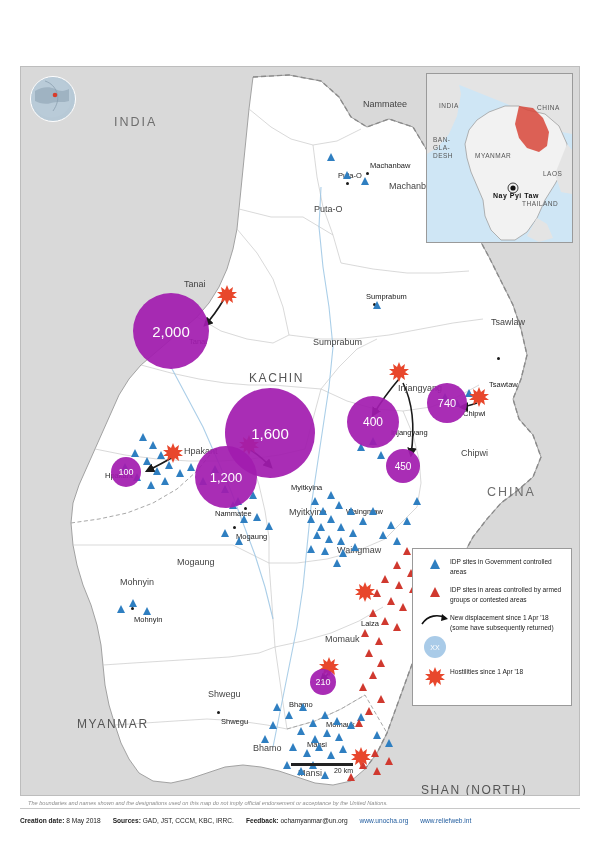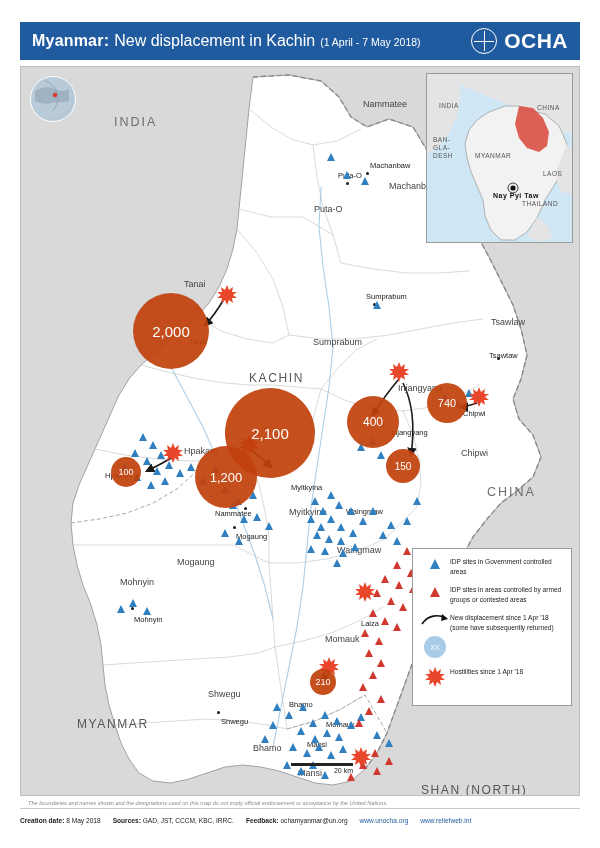--- a/index.html
+++ b/index.html
@@ -147,21 +147,21 @@
     height: 0;
     border-left: 4.5px solid transparent;
     border-right: 4.5px solid transparent;
   }
   .tri-blue { border-bottom: 8px solid #2f7fc1; }
   .tri-red  { border-bottom: 8px solid #d0392f; }
 
   .bubble {
     position: absolute;
     border-radius: 50%;
-    background: #c2410c;
+    background: #a21caf;
     color: #ffffff;
     display: flex;
     align-items: center;
     justify-content: center;
     font-weight: normal;
     opacity: 0.92;
     text-align: center;
   }
   .burst {
     position: absolute;
@@ -278,29 +278,20 @@
     height: 1px;
     background: #c8c8c8;
   }
   .footer-link { color: #1f5b9e; }
 </style>
 </head>
 <body>
 
 <div id="page">
 
-  <div class="header">
-    <span class="title-strong">Myanmar:</span>
-    <span class="title-rest">New displacement in Kachin</span>
-    <span class="title-dates">(1 April - 7 May 2018)</span>
-    <span class="ocha-logo">
-      <span class="ocha-emblem"></span>
-      <span class="ocha-text">OCHA</span>
-    </span>
-  </div>
 
   <div class="map-frame">
 
     <svg class="map-svg" width="558" height="728" viewBox="0 0 558 728">
 
       <path d="M232,10 L268,8 L300,14 L318,30 L330,50 L346,60 L368,52 L392,60 L404,80 L416,100
                L430,120 L444,140 L456,168 L468,190 L480,214 L492,238 L500,262 L506,288 L500,312
                L492,332 L498,352 L512,368 L520,390 L512,410 L496,424 L480,436 L466,452 L452,470
                L440,492 L430,512 L420,534 L408,556 L398,578 L390,600 L382,622 L374,644 L366,666
                L356,686 L344,702 L330,714 L312,718 L294,716 L276,710 L258,704 L240,700 L222,698
@@ -386,21 +377,21 @@
         <div class="lbl lbl-twp" style="left: 304px; top: 567px;">Momauk</div>
         <div class="lbl lbl-twp" style="left: 187px; top: 622px;">Shwegu</div>
         <div class="lbl lbl-twp" style="left: 232px; top: 676px;">Bhamo</div>
         <div class="lbl lbl-twp" style="left: 277px; top: 701px;">Mansi</div>
         <div class="lbl lbl-town" style="left: 317px; top: 104px;">Puta-O</div>
         <div class="towndot" style="left: 325px; top: 115px;"></div>
         <div class="lbl lbl-town" style="left: 349px; top: 94px;">Machanbaw</div>
         <div class="towndot" style="left: 345px; top: 105px;"></div>
         <div class="lbl lbl-town" style="left: 345px; top: 225px;">Sumprabum</div>
         <div class="towndot" style="left: 352px; top: 236px;"></div>
-        <div class="lbl lbl-town" style="left: 468px; top: 284px;">Tsawtaw</div>
+        <div class="lbl lbl-town" style="left: 468px; top: 313px;">Tsawtaw</div>
         <div class="towndot" style="left: 476px; top: 290px;"></div>
         <div class="lbl lbl-town" style="left: 168px; top: 270px;">Tanai</div>
         <div class="lbl lbl-town" style="left: 84px; top: 404px;">Hpakant</div>
         <div class="lbl lbl-town" style="left: 370px; top: 361px;">Injangyang</div>
         <div class="lbl lbl-town" style="left: 442px; top: 342px;">Chipwi</div>
         <div class="lbl lbl-town" style="left: 194px; top: 442px;">Nammatee</div>
         <div class="towndot" style="left: 223px; top: 440px;"></div>
         <div class="lbl lbl-town" style="left: 215px; top: 465px;">Mogaung</div>
         <div class="towndot" style="left: 212px; top: 459px;"></div>
         <div class="lbl lbl-town" style="left: 270px; top: 416px;">Myitkyina</div>
@@ -549,25 +540,25 @@
         <div class="burst" style="left: 334px; top: 515px;"><svg width="20" height="20" viewBox="0 0 20 20">
             <path d="M10,0 L12,5 L16,2 L15,7 L20,7 L16,10 L20,13 L15,13 L16,18 L12,15 L10,20 L8,15 L4,18 L5,13 L0,13 L4,10 L0,7 L5,7 L4,2 L8,5 Z" fill="#e8472c"></path>
           </svg></div>
         <div class="burst" style="left: 298px; top: 590px;"><svg width="20" height="20" viewBox="0 0 20 20">
             <path d="M10,0 L12,5 L16,2 L15,7 L20,7 L16,10 L20,13 L15,13 L16,18 L12,15 L10,20 L8,15 L4,18 L5,13 L0,13 L4,10 L0,7 L5,7 L4,2 L8,5 Z" fill="#e8472c"></path>
           </svg></div>
         <div class="burst" style="left: 330px; top: 680px;"><svg width="20" height="20" viewBox="0 0 20 20">
             <path d="M10,0 L12,5 L16,2 L15,7 L20,7 L16,10 L20,13 L15,13 L16,18 L12,15 L10,20 L8,15 L4,18 L5,13 L0,13 L4,10 L0,7 L5,7 L4,2 L8,5 Z" fill="#e8472c"></path>
           </svg></div>
         <div class="bubble" style="left: 112px; top: 226px; width: 76px; height: 76px; font-size: 15px;">2,000</div>
-        <div class="bubble" style="left: 204px; top: 321px; width: 90px; height: 90px; font-size: 15px;">2,100</div>
+        <div class="bubble" style="left: 204px; top: 321px; width: 90px; height: 90px; font-size: 15px;">1,600</div>
         <div class="bubble" style="left: 174px; top: 379px; width: 62px; height: 62px; font-size: 13px;">1,200</div>
         <div class="bubble" style="left: 326px; top: 329px; width: 52px; height: 52px; font-size: 12px;">400</div>
         <div class="bubble" style="left: 406px; top: 316px; width: 40px; height: 40px; font-size: 11px;">740</div>
-        <div class="bubble" style="left: 365px; top: 382px; width: 34px; height: 34px; font-size: 10px;">150</div>
+        <div class="bubble" style="left: 365px; top: 382px; width: 34px; height: 34px; font-size: 10px;">450</div>
         <div class="bubble" style="left: 90px; top: 390px; width: 30px; height: 30px; font-size: 9px;">100</div>
         <div class="bubble" style="left: 289px; top: 602px; width: 26px; height: 26px; font-size: 9px;">210</div>
       </div>
 
     <div class="globe">
       <svg width="41" height="41" viewBox="0 0 41 41">
         <circle cx="20.5" cy="20.5" r="20" fill="#b9cbd8"></circle>
         <path d="M4,14 C10,10 18,9 24,12 C30,15 34,14 38,12 L38,24 C32,26 26,24 20,26 C14,28 8,26 4,24 Z" fill="#9fb3c2"></path>
         <path d="M14,4 C20,6 24,10 26,16 C28,22 26,28 22,34" fill="none" stroke="#8ba0b0" stroke-width="0.8"></path>
         <circle cx="24" cy="18" r="2.3" fill="#d83b2b"></circle>

